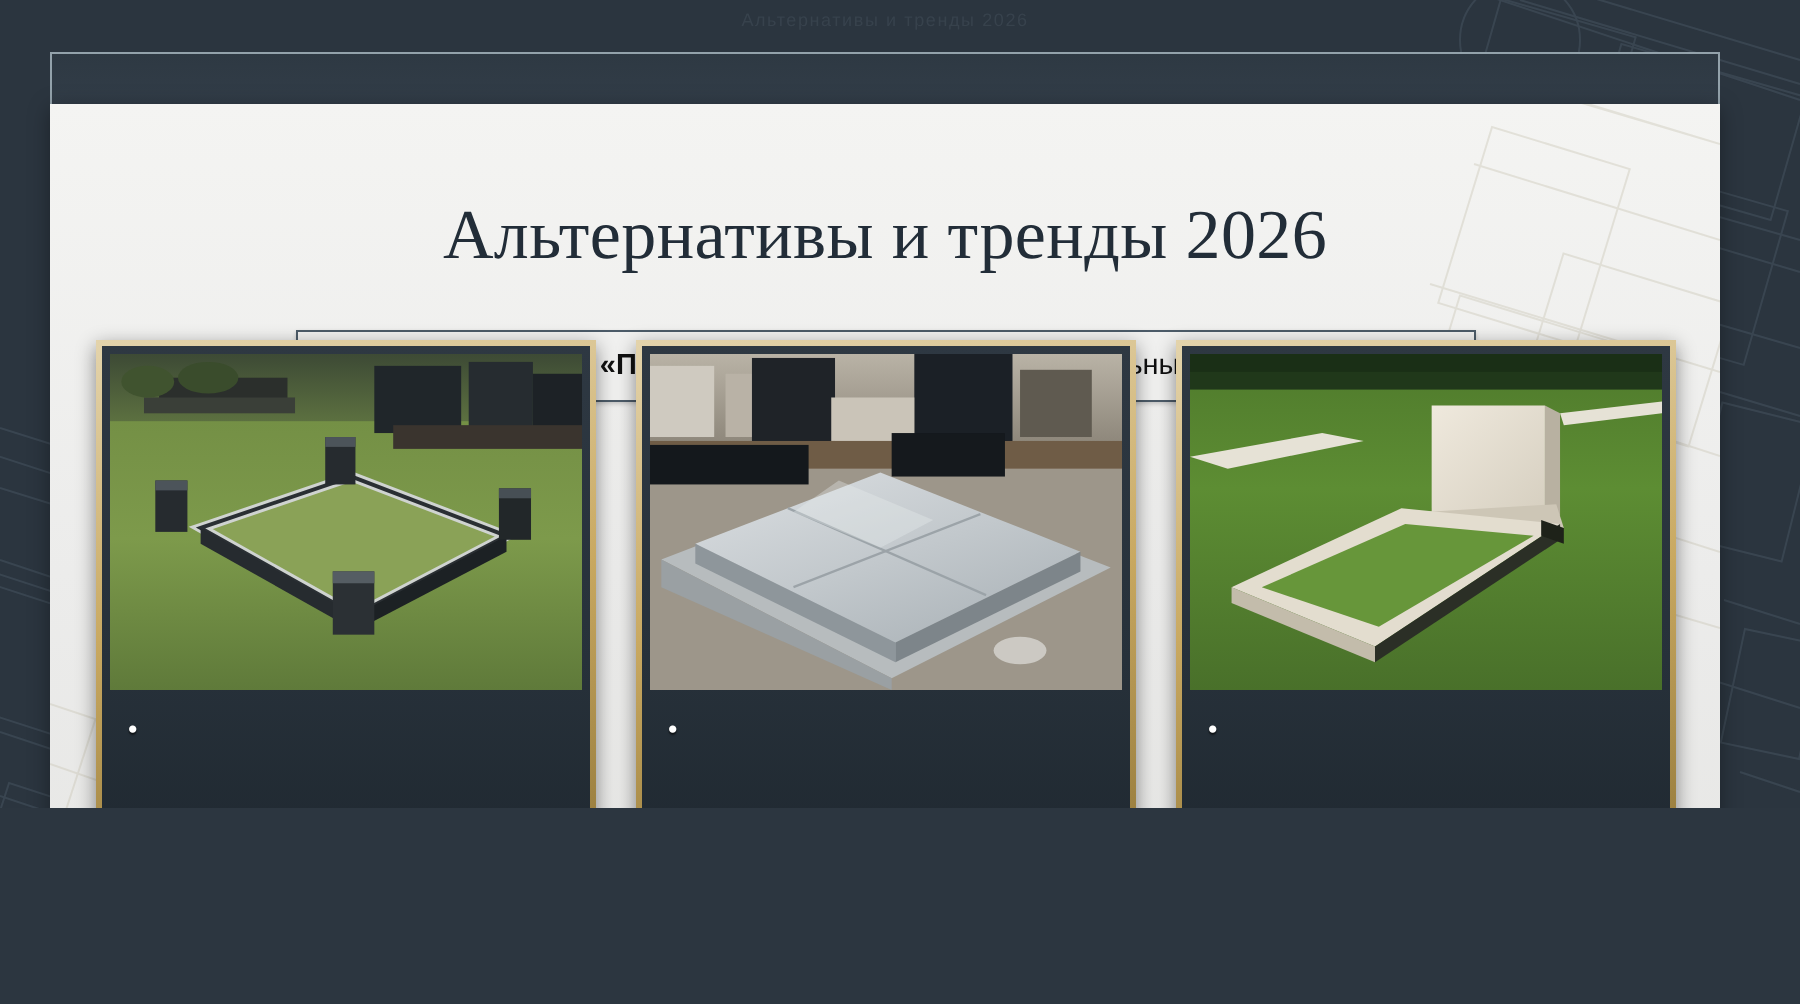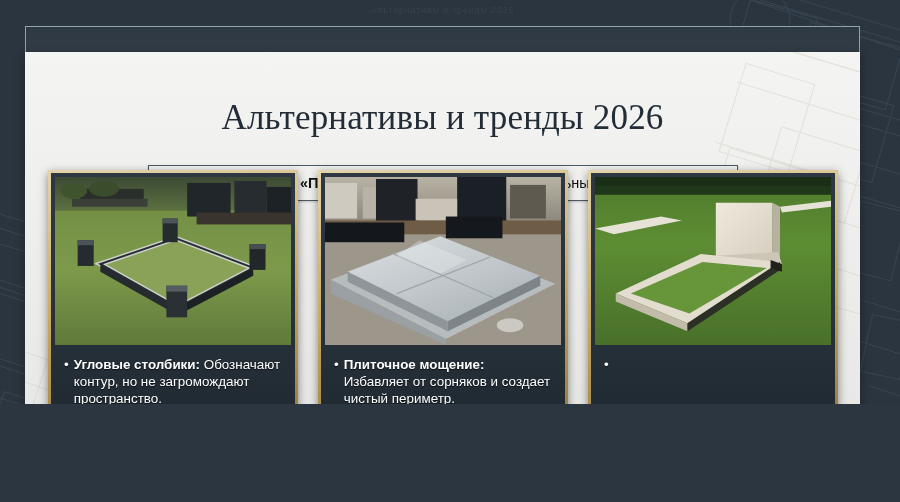--- a/index.html
+++ b/index.html
@@ -168,21 +168,20 @@
             <rect x="114" y="42" width="16" height="24" fill="#262b2f"></rect>
               <rect x="114" y="42" width="16" height="5" fill="#4c545a"></rect>
             <rect x="206" y="68" width="17" height="26" fill="#222729"></rect>
               <rect x="206" y="68" width="17" height="5" fill="#474f55"></rect>
             <rect x="118" y="110" width="22" height="32" fill="#2b3034"></rect>
               <rect x="118" y="110" width="22" height="6" fill="#555d63"></rect>
           </svg>
         </div>
         <div class="cap">
           <span class="bullet">•</span>
-          <span><b>Угловые столбики:</b><span> Обозначают контур, но не загромождают пространство.</span></span>
         </div>
       </div>
 
       <div class="card">
         <div class="photo">
           <svg viewBox="0 0 250 170" preserveAspectRatio="none" xmlns="http://www.w3.org/2000/svg">
             <defs>
               <linearGradient id="g2top" x1="0" y1="0" x2="0" y2="1">
                 <stop offset="0" stop-color="#b9b3a6"></stop>
                   <stop offset="1" stop-color="#8d867a"></stop>
@@ -214,21 +213,20 @@
             <g stroke="#9aa2a7" stroke-width="1.2" fill="none" opacity="0.95">
               <path d="M73,78 L178,122"></path>
               <path d="M76,118 L175,81"></path>
             </g>
             <polygon points="100,64 150,84 122,98 76,80" fill="#e9edef" opacity="0.35"></polygon>
             <ellipse cx="196" cy="150" rx="14" ry="7" fill="#f2f4f2" opacity="0.55"></ellipse>
           </svg>
         </div>
         <div class="cap">
           <span class="bullet">•</span>
-          <span><b>Плиточное мощение:</b><span> Избавляет от сорняков и создает чистый периметр.</span></span>
         </div>
       </div>
 
       <div class="card">
         <div class="photo">
           <svg viewBox="0 0 250 170" preserveAspectRatio="none" xmlns="http://www.w3.org/2000/svg">
             <defs>
               <linearGradient id="g3grass" x1="0" y1="0" x2="0" y2="1">
                 <stop offset="0" stop-color="#4f7a2c"></stop>
                   <stop offset="0.4" stop-color="#5d8d33"></stop>

